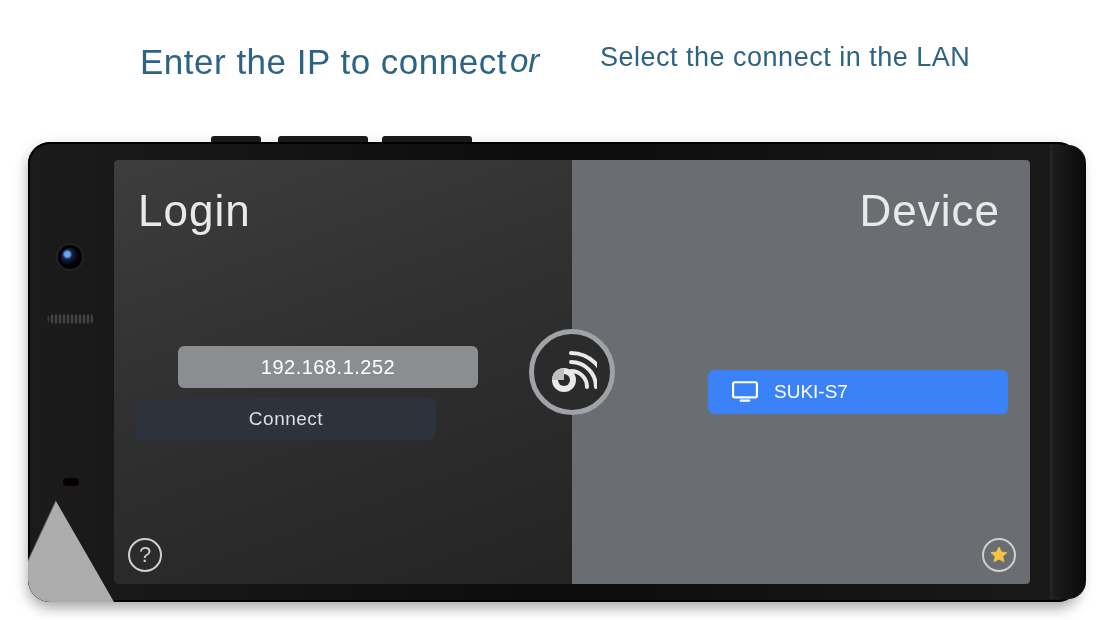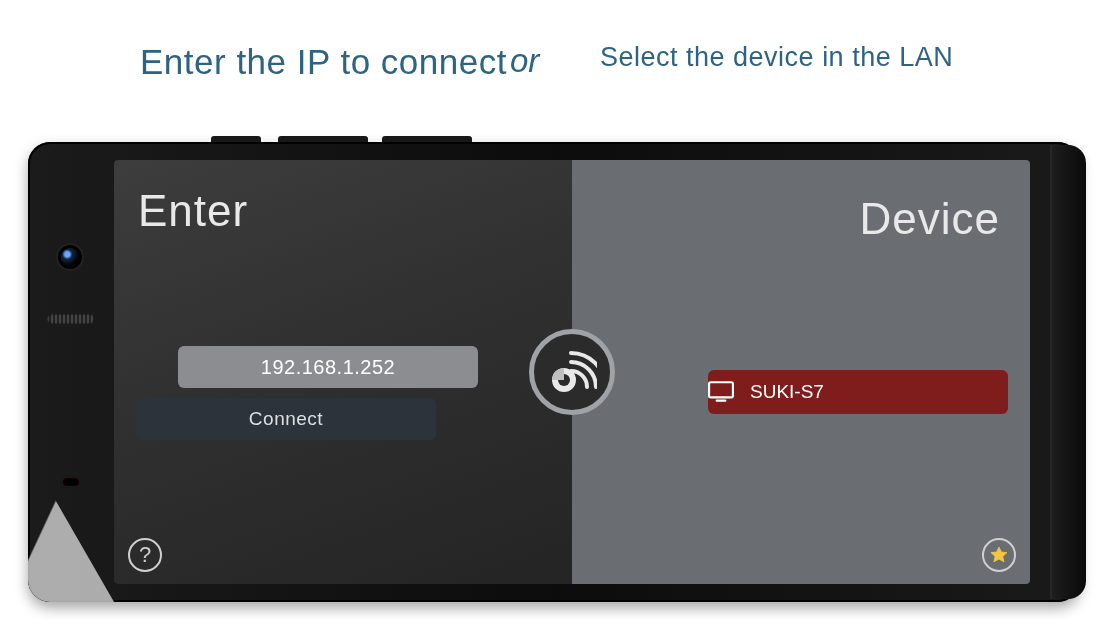--- a/index.html
+++ b/index.html
@@ -86,21 +86,21 @@
   .pane-right { background: #6a6e73; }
 
   .pane-title {
     position:absolute; top:26px;
     color:#e9e9e9;
     font-size:44px;
     font-weight:200;
     letter-spacing:1px;
   }
   .pane-left  .pane-title { left:24px; }
-  .pane-right .pane-title { right:30px;margin-top:8px; }
+  .pane-right .pane-title { right:30px; }
 
   
   .cast-badge {
     position:absolute;
     left:50%; top:50%;
     transform:translate(-50%,-50%);
     width:86px; height:86px;
     border-radius:50%;
     background:#2b2b2b;
     border:5px solid #9fa2a6;
@@ -136,24 +136,24 @@
     cursor:pointer;
   }
 
   
   .device-list {
     position:absolute; right:22px; top:210px; width:300px;
   }
   .device-item {
     height:44px;
     border-radius:6px;
-    background:#7f1d1d;
+    background:#3b82f6;
     display:flex; align-items:center;
     gap:16px;
-    padding:0 0;
+    padding:0 24px;
     color:#fff;
     font-size:19px; font-weight:300;
     cursor:pointer;
   }
   .device-item svg { width:26px; height:22px; flex:0 0 auto; }
 
   
   .corner-btn {
     position:absolute; bottom:12px;
     width:34px; height:34px;
@@ -177,40 +177,40 @@
     clip-path: polygon(0 35%, 0 100%, 100% 100%);
     opacity:.9;
   }
 </style>
 </head>
 <body>
 
 <div class="captions">
   <div class="cap-left">Enter the IP to connect</div>
   <div class="cap-or">or</div>
-  <div class="cap-right">Select the device in the LAN</div>
+  <div class="cap-right">Select the connect in the LAN</div>
 </div>
 
 <div class="phone-wrap">
   <div class="hw-btn hw1"></div>
   <div class="hw-btn hw2"></div>
   <div class="hw-btn hw3"></div>
 
   <div class="phone-body">
     <div class="corner-tri"></div>
     <div class="phone-cap-right"></div>
 
     <div class="camera"></div>
     <div class="speaker"></div>
     <div class="sensor"></div>
 
     <div class="screen">
 
       <div class="pane pane-left">
-        <div class="pane-title">Enter</div>
+        <div class="pane-title">Login</div>
 
         <div class="login-group">
           <input class="ip-field" type="text" value="192.168.1.252" style="">
           <button class="connect-btn">Connect</button>
         </div>
 
         <div class="corner-btn help-btn">
           <span>?</span>
         </div>
       </div>

